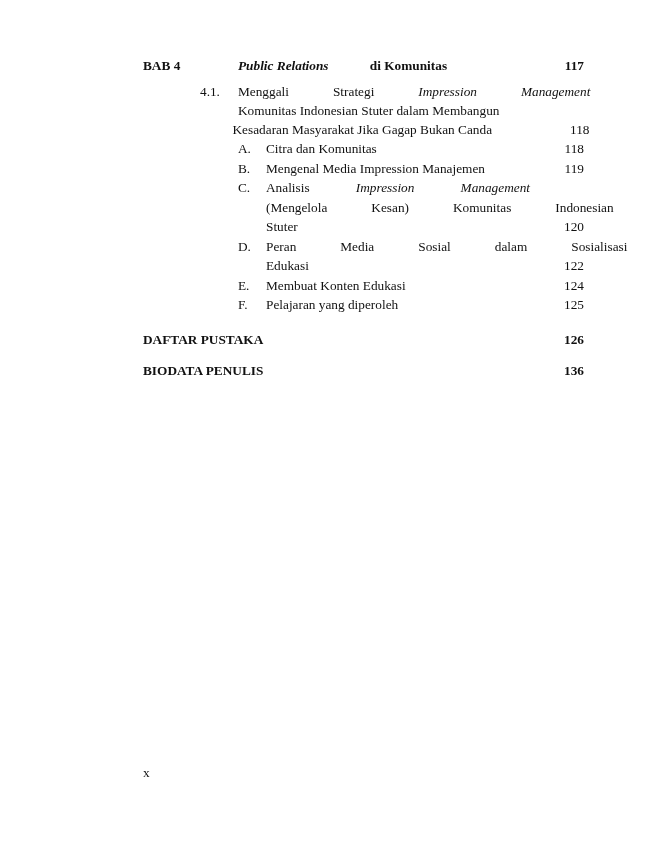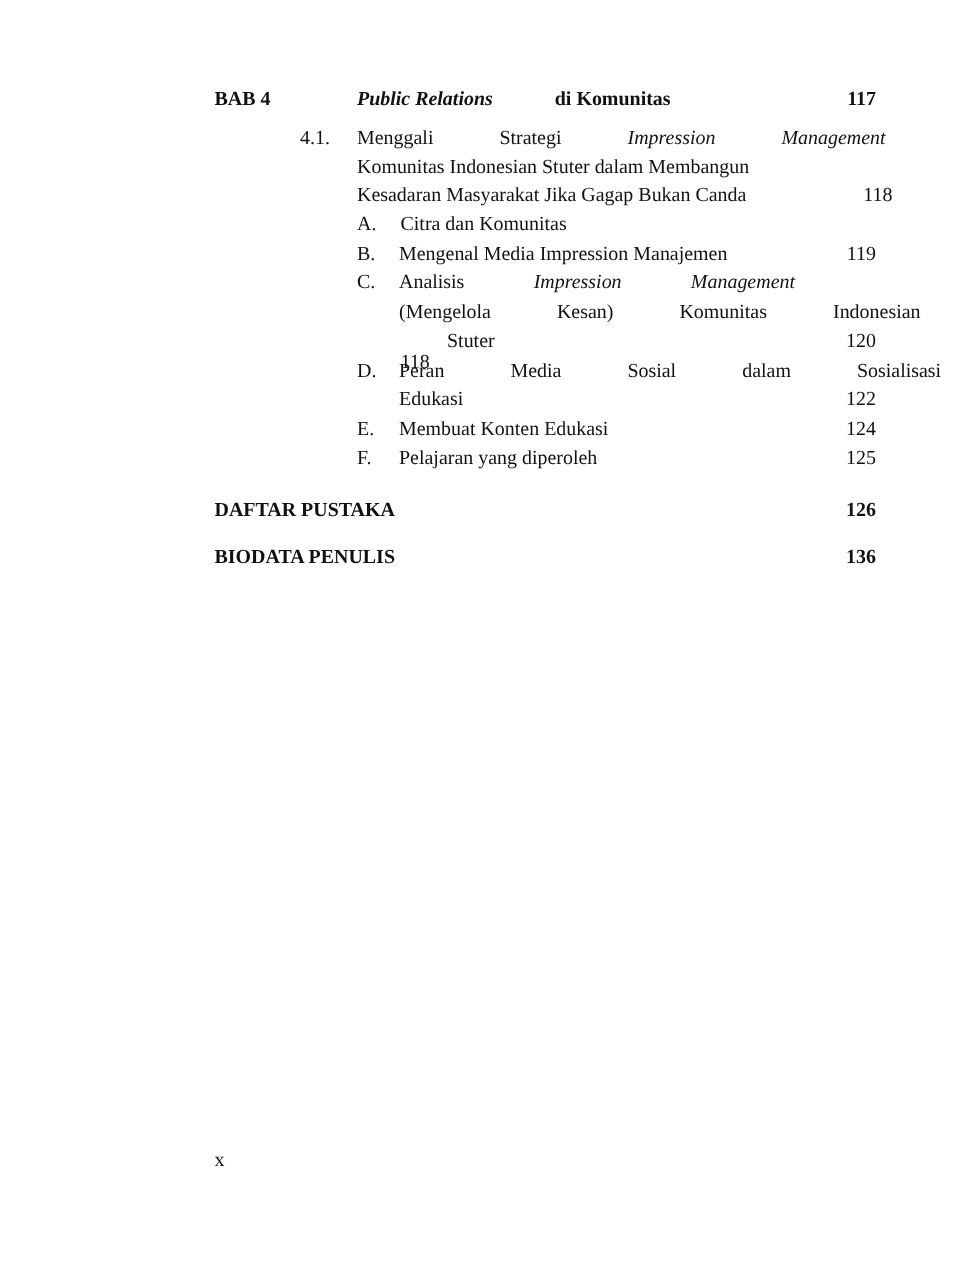--- a/index.html
+++ b/index.html
@@ -26,28 +26,28 @@
 </div>
 
 <span class="abs" style="left:200px; top:84px;">4.1.</span>
 <div class="abs just" style="left:238px; top:84px; width:292px;">
   <span>Menggali</span>
   <span>Strategi</span>
   <span class="i">Impression</span>
   <span class="i">Management</span>
 </div>
 <span class="abs" style="left:238px; top:103px;">Komunitas Indonesian Stuter dalam Membangun</span>
-<div class="row" style="left:238px; top:122px; width:346px;">
+<div class="row" style="left:238px; top:122px; width:346px;justify-content:center;">
   <span>Kesadaran Masyarakat Jika Gagap Bukan Canda</span>
   <span class="fill"></span>
   <span class="pg">118</span>
 </div>
 
 <span class="abs" style="left:238px; top:141px;">A.</span>
-<div class="row" style="left:266px; top:141px; width:318px;flex-direction:column;">
+<div class="row" style="left:266px; top:141px; width:318px;">
   <span>Citra dan Komunitas</span>
   <span class="fill"></span>
   <span class="pg">118</span>
 </div>
 
 <span class="abs" style="left:238px; top:161px;">B.</span>
 <div class="row" style="left:266px; top:161px; width:318px;">
   <span>Mengenal Media Impression Manajemen</span>
   <span class="fill"></span>
   <span class="pg">119</span>
@@ -59,21 +59,21 @@
   <span class="i">Impression</span>
   <span class="i">Management</span>
 </div>
 <div class="abs just" style="left:266px; top:200px; width:264px;">
   <span>(Mengelola</span>
   <span>Kesan)</span>
   <span>Komunitas</span>
   <span>Indonesian</span>
 </div>
 <div class="row" style="left:266px; top:219px; width:318px;">
-  <span style="white-space:pre;margin-left:32px;">Stuter </span>
+  <span style="white-space:pre;">Stuter </span>
   <span class="fill"></span>
   <span class="pg">120</span>
 </div>
 
 <span class="abs" style="left:238px; top:239px;">D.</span>
 <div class="abs just" style="left:266px; top:239px; width:264px;">
   <span>Peran</span>
   <span>Media</span>
   <span>Sosial</span>
   <span>dalam</span>

